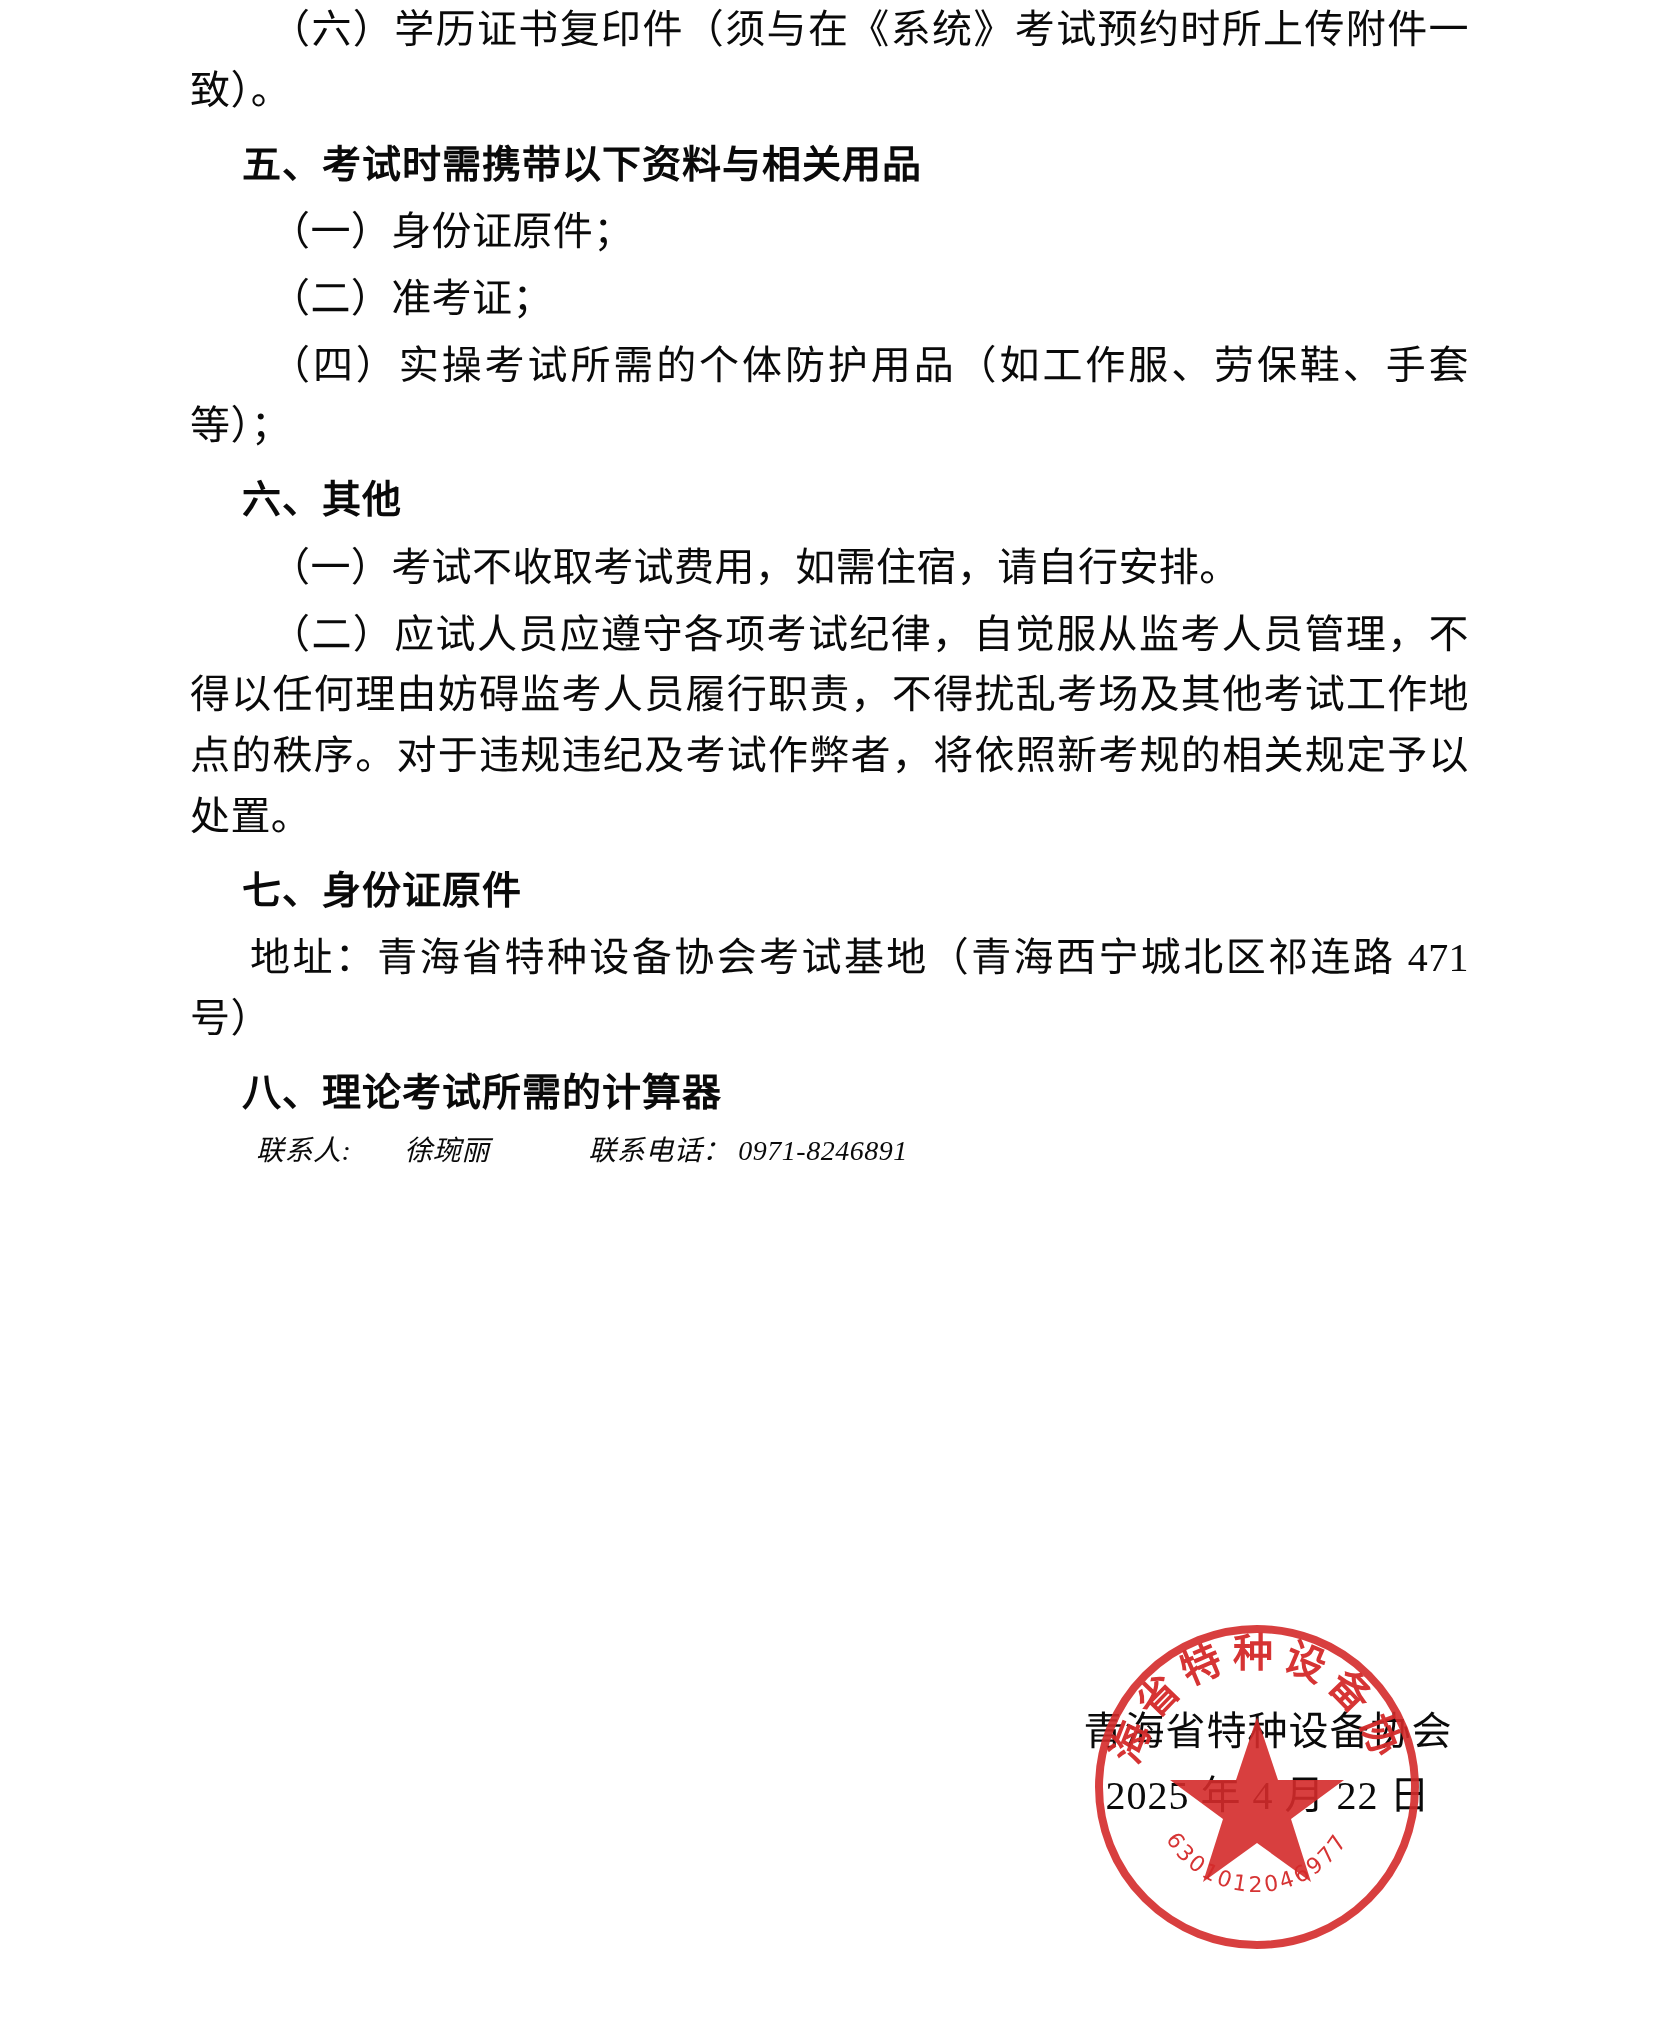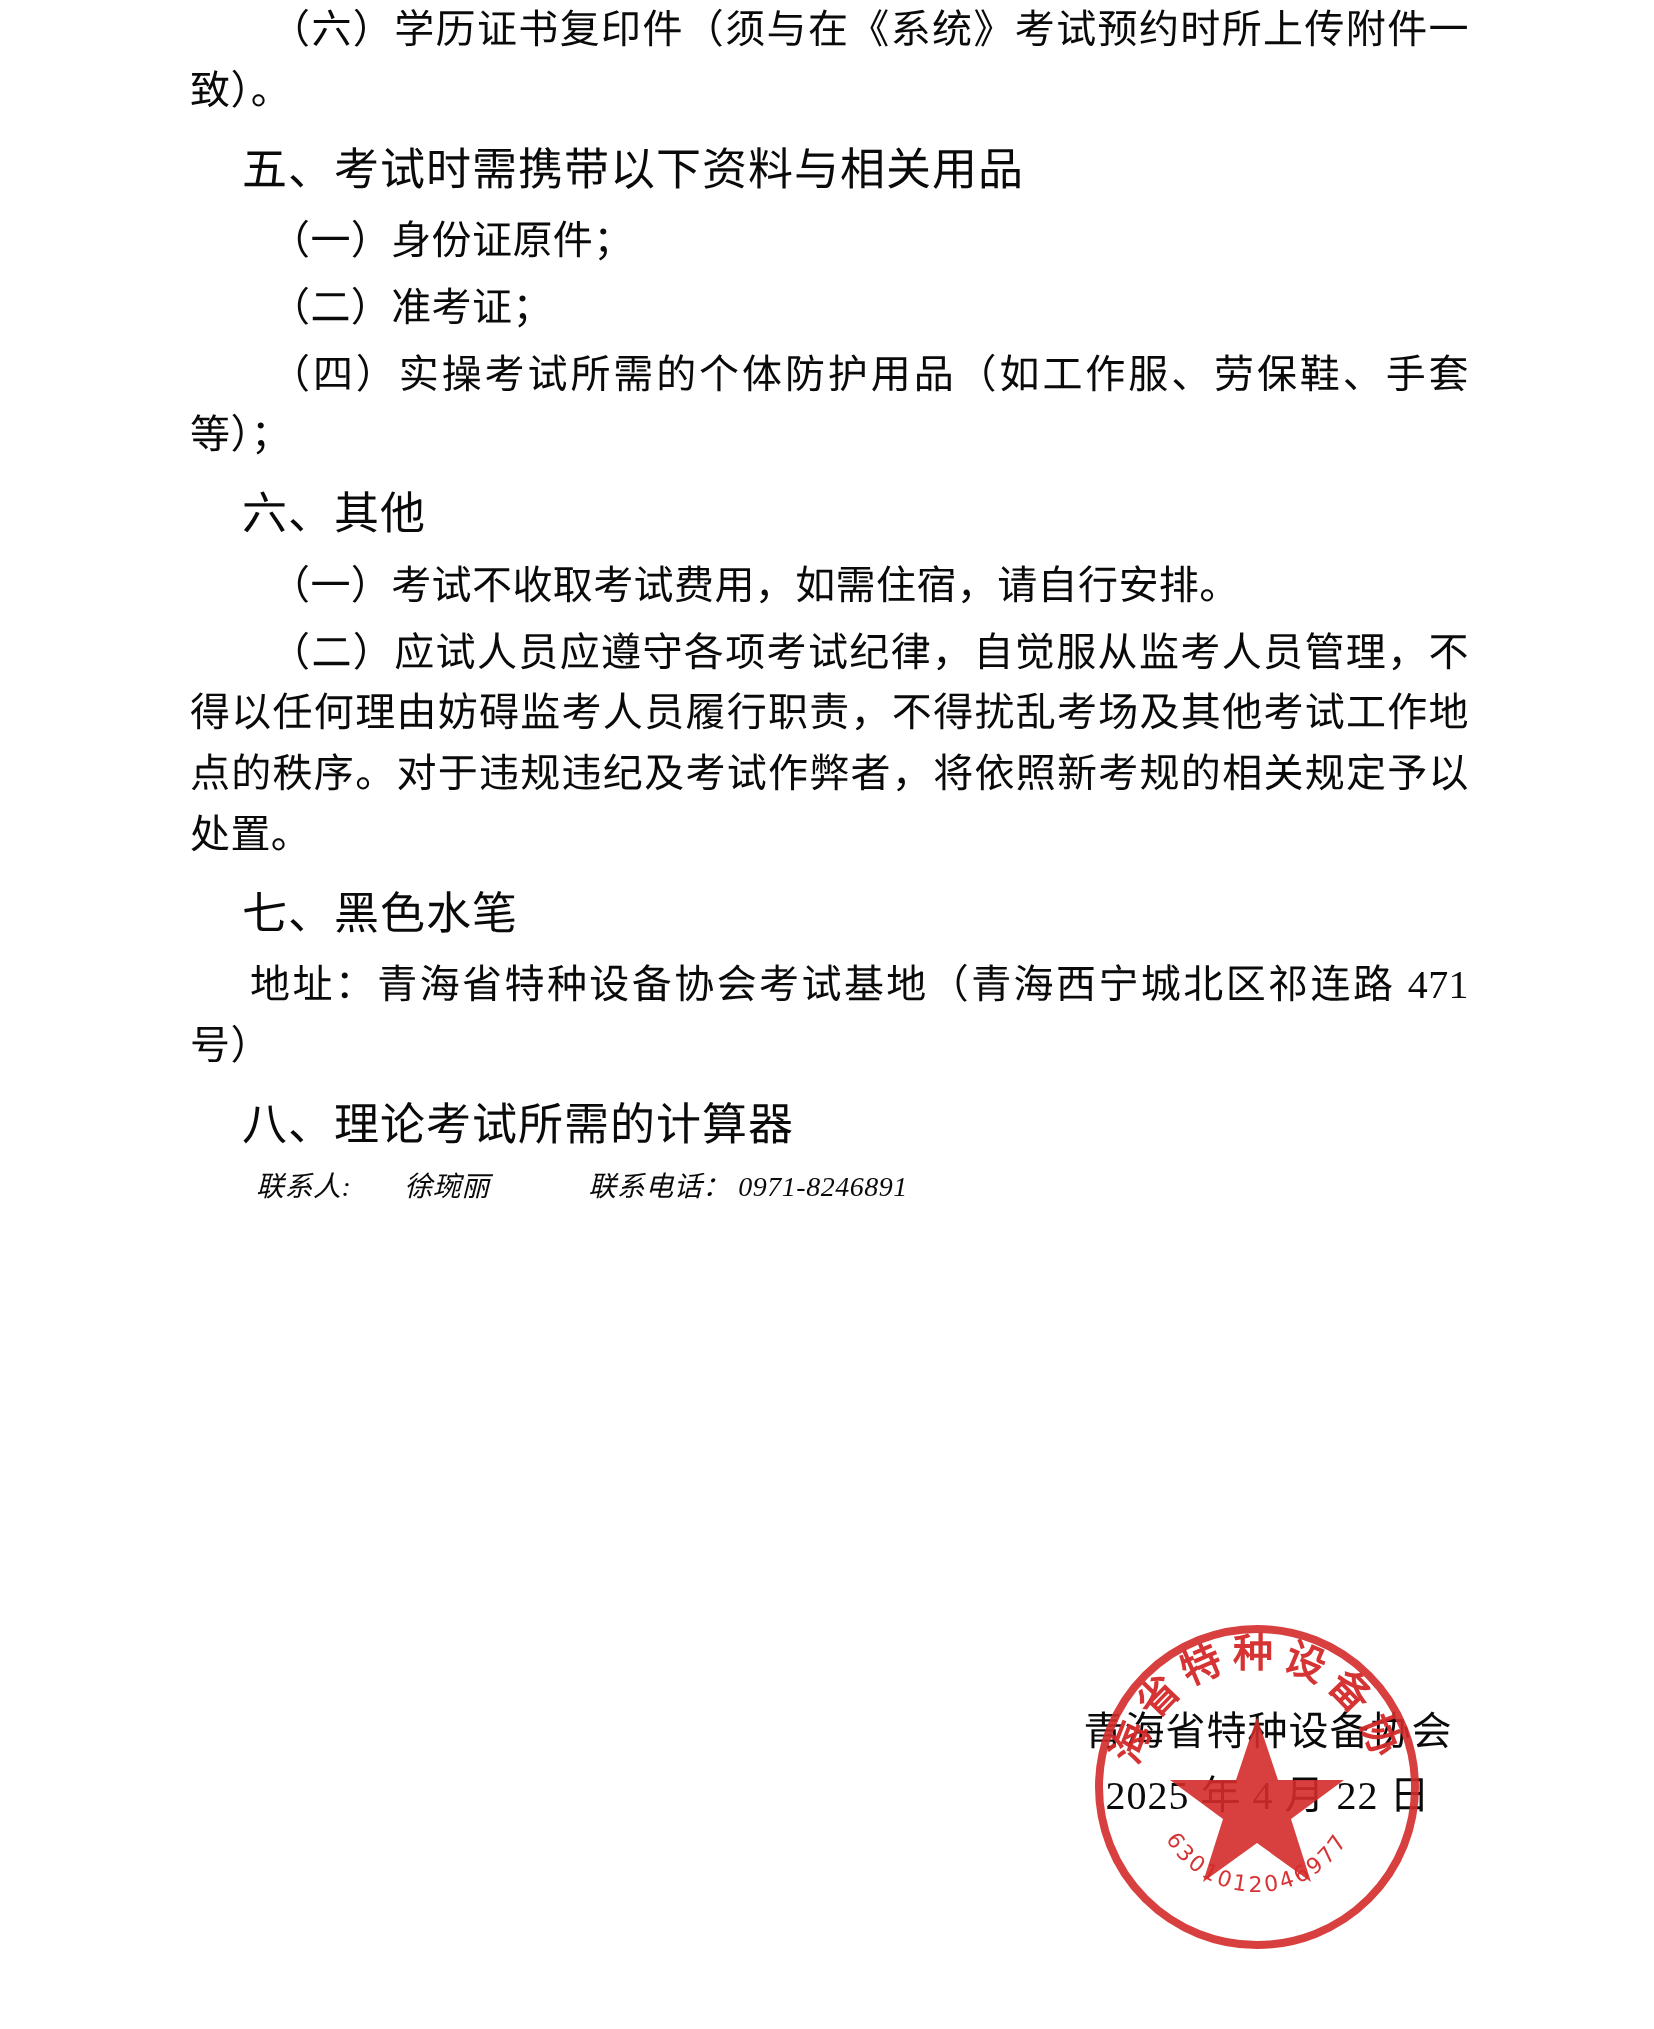--- a/index.html
+++ b/index.html
@@ -31,22 +31,22 @@
     margin: 0 0 6px 0;
     letter-spacing: 0.4px;
   }
   .indent {
     text-indent: 80px;
   }
   .indent-small {
     text-indent: 60px;
   }
   .heading {
-    font-size: 45px;
-    font-weight: normal;
+    font-size: 39px;
+    font-weight: bold;
     font-family: "DejaVu Sans", "Liberation Sans", sans-serif;
     line-height: 1.5;
     margin: 14px 0 8px 0;
     text-indent: 52px;
     letter-spacing: 1px;
   }
   .contact-line {
     font-size: 28px;
     line-height: 1.5;
     margin: 8px 0 0 0;
@@ -93,21 +93,21 @@
 
   <h2 class="heading">五、考试时需携带以下资料与相关用品</h2>
   <p class="para indent">（一）身份证原件；</p>
   <p class="para indent">（二）准考证；</p>
   <p class="para indent">（四）实操考试所需的个体防护用品（如工作服、劳保鞋、手套等）；</p>
 
   <h2 class="heading">六、其他</h2>
   <p class="para indent">（一）考试不收取考试费用，如需住宿，请自行安排。</p>
   <p class="para indent">（二）应试人员应遵守各项考试纪律，自觉服从监考人员管理，不得以任何理由妨碍监考人员履行职责，不得扰乱考场及其他考试工作地点的秩序。对于违规违纪及考试作弊者，将依照新考规的相关规定予以处置。</p>
 
-  <h2 class="heading">七、黑色水笔</h2>
+  <h2 class="heading">七、身份证原件</h2>
   <p class="para indent-small">地址：青海省特种设备协会考试基地（青海西宁城北区祁连路 471 号）</p>
 
   <h2 class="heading">八、理论考试所需的计算器</h2>
   <p class="contact-line">
     <span>联系人:</span>
     <span class="gap-wide"></span>
     <span>徐琬丽</span>
     <span class="gap-wide"></span>
     <span class="gap-wide"></span>
     <span>联系电话：</span>

